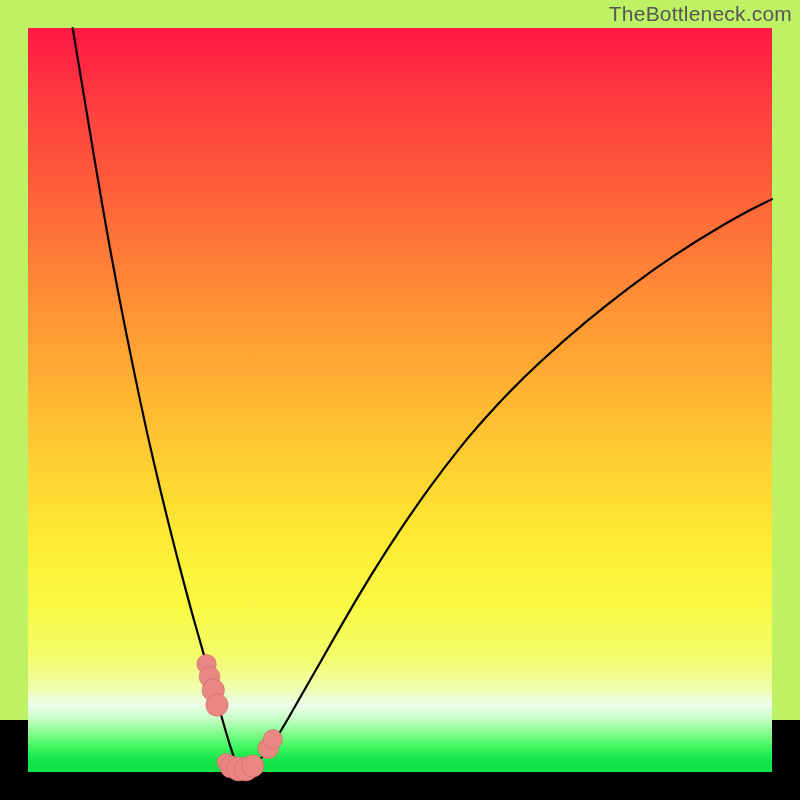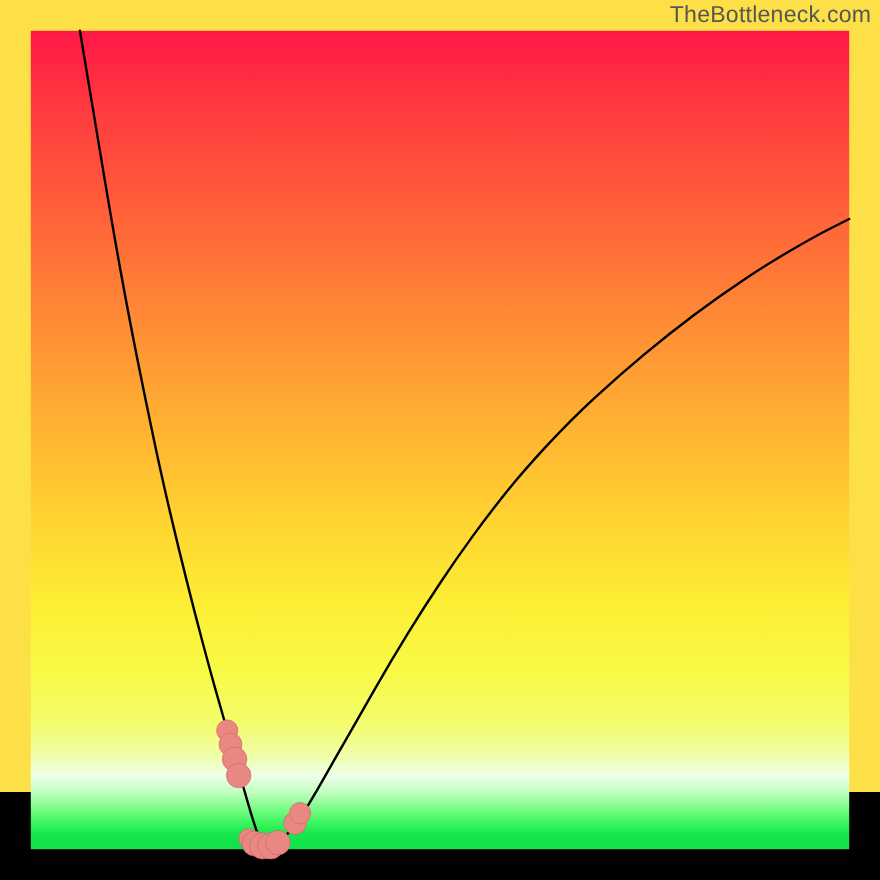--- a/index.html
+++ b/index.html
@@ -8,21 +8,21 @@
     width: 800px;
     height: 800px;
     background: #000;
     overflow: hidden;
     font-family: Arial, Helvetica, sans-serif;
   }
   .frame {
     position: relative;
     width: 800px;
     height: 720px;
-    background: #fde047;
+    background: #bef264;
   }
   .plot-area {
     position: absolute;
     left: 28px;
     top: 28px;
     width: 744px;
     height: 744px;
   }
   .gradient-bg {
     position: absolute;

